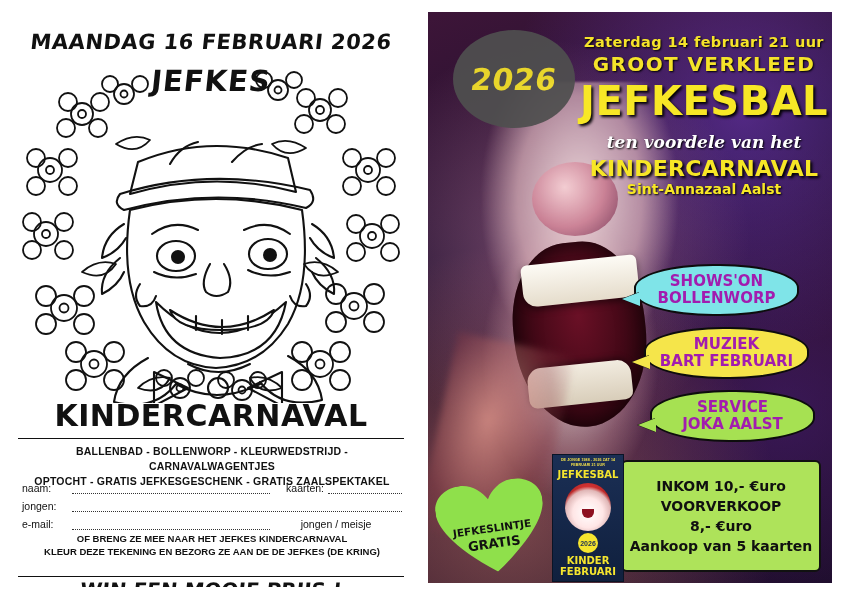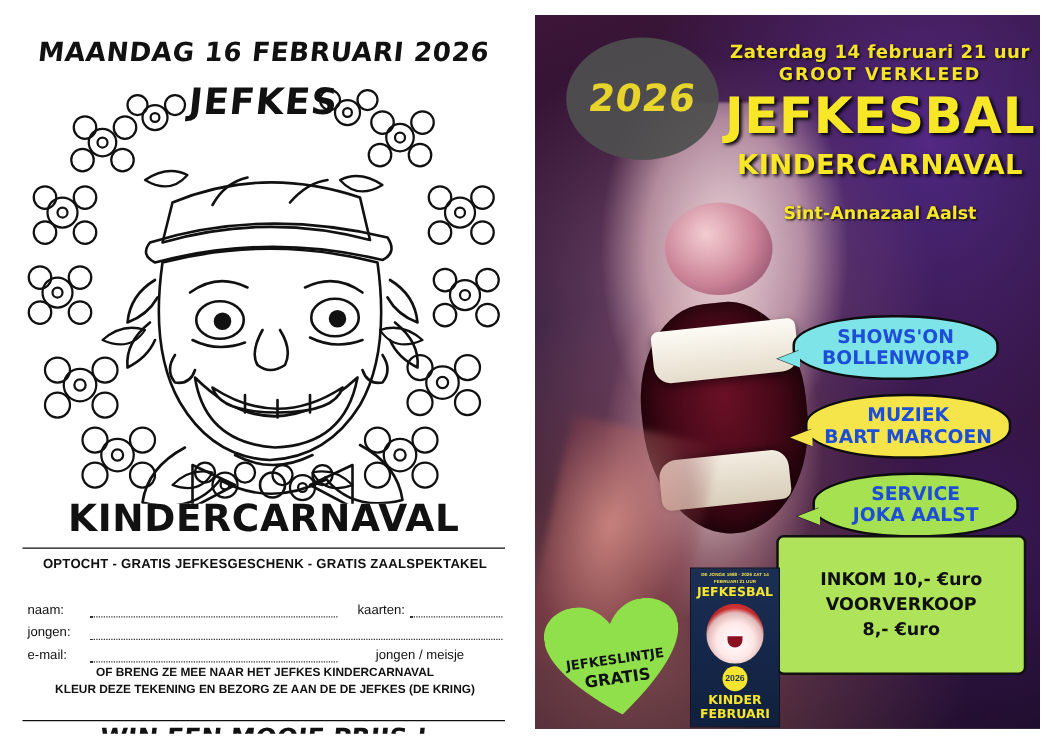--- a/index.html
+++ b/index.html
@@ -218,21 +218,21 @@
   .rp-line1 {
     font-family: "DejaVu Sans", sans-serif;
     font-weight: bold;
     font-size: 14.5px;
     letter-spacing: 0.4px;
     text-shadow: 1px 1px 2px #000;
   }
   .rp-line2 {
     font-family: "DejaVu Sans", sans-serif;
     font-weight: bold;
-    font-size: 14px;
+    font-size: 20px;
     letter-spacing: 1.4px;
     margin-top: 2px;
     text-shadow: 1px 1px 2px #000;
   }
   .rp-bigtitle {
     font-family: "DejaVu Sans", sans-serif;
     font-weight: bold;
     font-size: 40px;
     letter-spacing: 0.5px;
     margin-top: 2px;
@@ -255,38 +255,39 @@
     color: #f7e726;
     margin-top: 4px;
     letter-spacing: 0.3px;
     text-shadow: 2px 2px 3px #000;
   }
   .rp-zaal {
     font-family: "DejaVu Sans", sans-serif;
     font-weight: bold;
     font-size: 14px;
     color: #f7e726;
-    margin-top: 18px;
+    margin-top: 0;
     text-shadow: 1px 1px 2px #000;
   }
 
   .bubble {
     position: absolute;
     border: 2px solid #0d0d0d;
     border-radius: 48% / 46%;
     display: flex;
     flex-direction: column;
     align-items: center;
     justify-content: center;
     font-family: "DejaVu Sans", sans-serif;
     font-weight: bold;
     font-size: 15px;
-    color: #1d4ed8;
+    color: #a21caf;
     line-height: 17px;
     text-align: center;
+    margin-top: 12px;
   }
   .bubble .tail {
     position: absolute;
     width: 0; height: 0;
     border-style: solid;
   }
   .b-shows {
     left: 206px; top: 240px;
     width: 165px; height: 52px;
     background: #7fe4e8;
@@ -315,21 +316,21 @@
   }
   .b-service .tail {
     left: -14px; top: 26px;
     border-width: 7px 18px 7px 0;
     border-color: transparent #a6e152 transparent transparent;
     filter: drop-shadow(-1px 0 0 #0d0d0d);
   }
 
   .price-box {
     position: absolute;
-    left: 193px; top: 416px;
+    left: 193px; top: 448px;
     width: 200px; height: 112px;
     background: #aee35a;
     border: 2px solid #111;
     border-radius: 6px;
     display: flex;
     flex-direction: column;
     align-items: center;
     justify-content: center;
     font-family: "DejaVu Sans", sans-serif;
     font-weight: bold;
@@ -584,20 +585,21 @@
         <path d="M228 330 l34 -16 l0 34 z"></path>
         <circle cx="198" cy="330" r="10"></circle>
       </g>
     </svg>
 
     <div class="lp-title">KINDERCARNAVAL</div>
 
     <div class="lp-rule r1"></div>
 
     <div class="lp-acts">
+      <div>BALLENBAD - BOLLENWORP - KLEURWEDSTRIJD - CARNAVALWAGENTJES</div>
       <div>OPTOCHT  -  GRATIS JEFKESGESCHENK  -  GRATIS ZAALSPEKTAKEL</div>
     </div>
 
     <div class="lp-form">
       <div class="row">
         <span class="lbl">naam:</span>
         <span class="dots"></span>
         <span class="lbl2">kaarten:</span>
         <span class="dots2"></span>
       </div>
@@ -631,46 +633,48 @@
     <div class="rp-hand"></div>
 
     <div class="rp-year-circle">
       <span class="rp-year-text">2026</span>
     </div>
 
     <div class="rp-head">
       <div class="rp-line1">Zaterdag  14  februari  21  uur</div>
       <div class="rp-line2">GROOT   VERKLEED</div>
       <div class="rp-bigtitle">JEFKESBAL</div>
+      <div class="rp-script">ten voordele van het</div>
       <div class="rp-kinder">KINDERCARNAVAL</div>
       <div class="rp-zaal">Sint-Annazaal   Aalst</div>
     </div>
 
     <div class="bubble b-shows">
       <span class="tail"></span>
       <span>SHOWS'ON</span>
       <span>BOLLENWORP</span>
     </div>
 
     <div class="bubble b-muziek">
       <span class="tail"></span>
       <span>MUZIEK</span>
-      <span>BART MARCOEN</span>
+      <span>BART FEBRUARI</span>
     </div>
 
     <div class="bubble b-service">
       <span class="tail"></span>
       <span>SERVICE</span>
       <span>JOKA AALST</span>
     </div>
 
     <div class="price-box">
       <span>INKOM  10,- €uro</span>
       <span>VOORVERKOOP</span>
       <span>8,- €uro</span>
+      <span>Aankoop van 5 kaarten</span>
     </div>
 
     <div class="heart">
       <span class="h1">JEFKESLINTJE</span>
       <span class="h2">GRATIS</span>
     </div>
 
     <div class="mini-poster">
       <span class="mp-top">DE JONGE 1988 - 2026
 ZAT 14 FEBRUARI 21 UUR</span>

